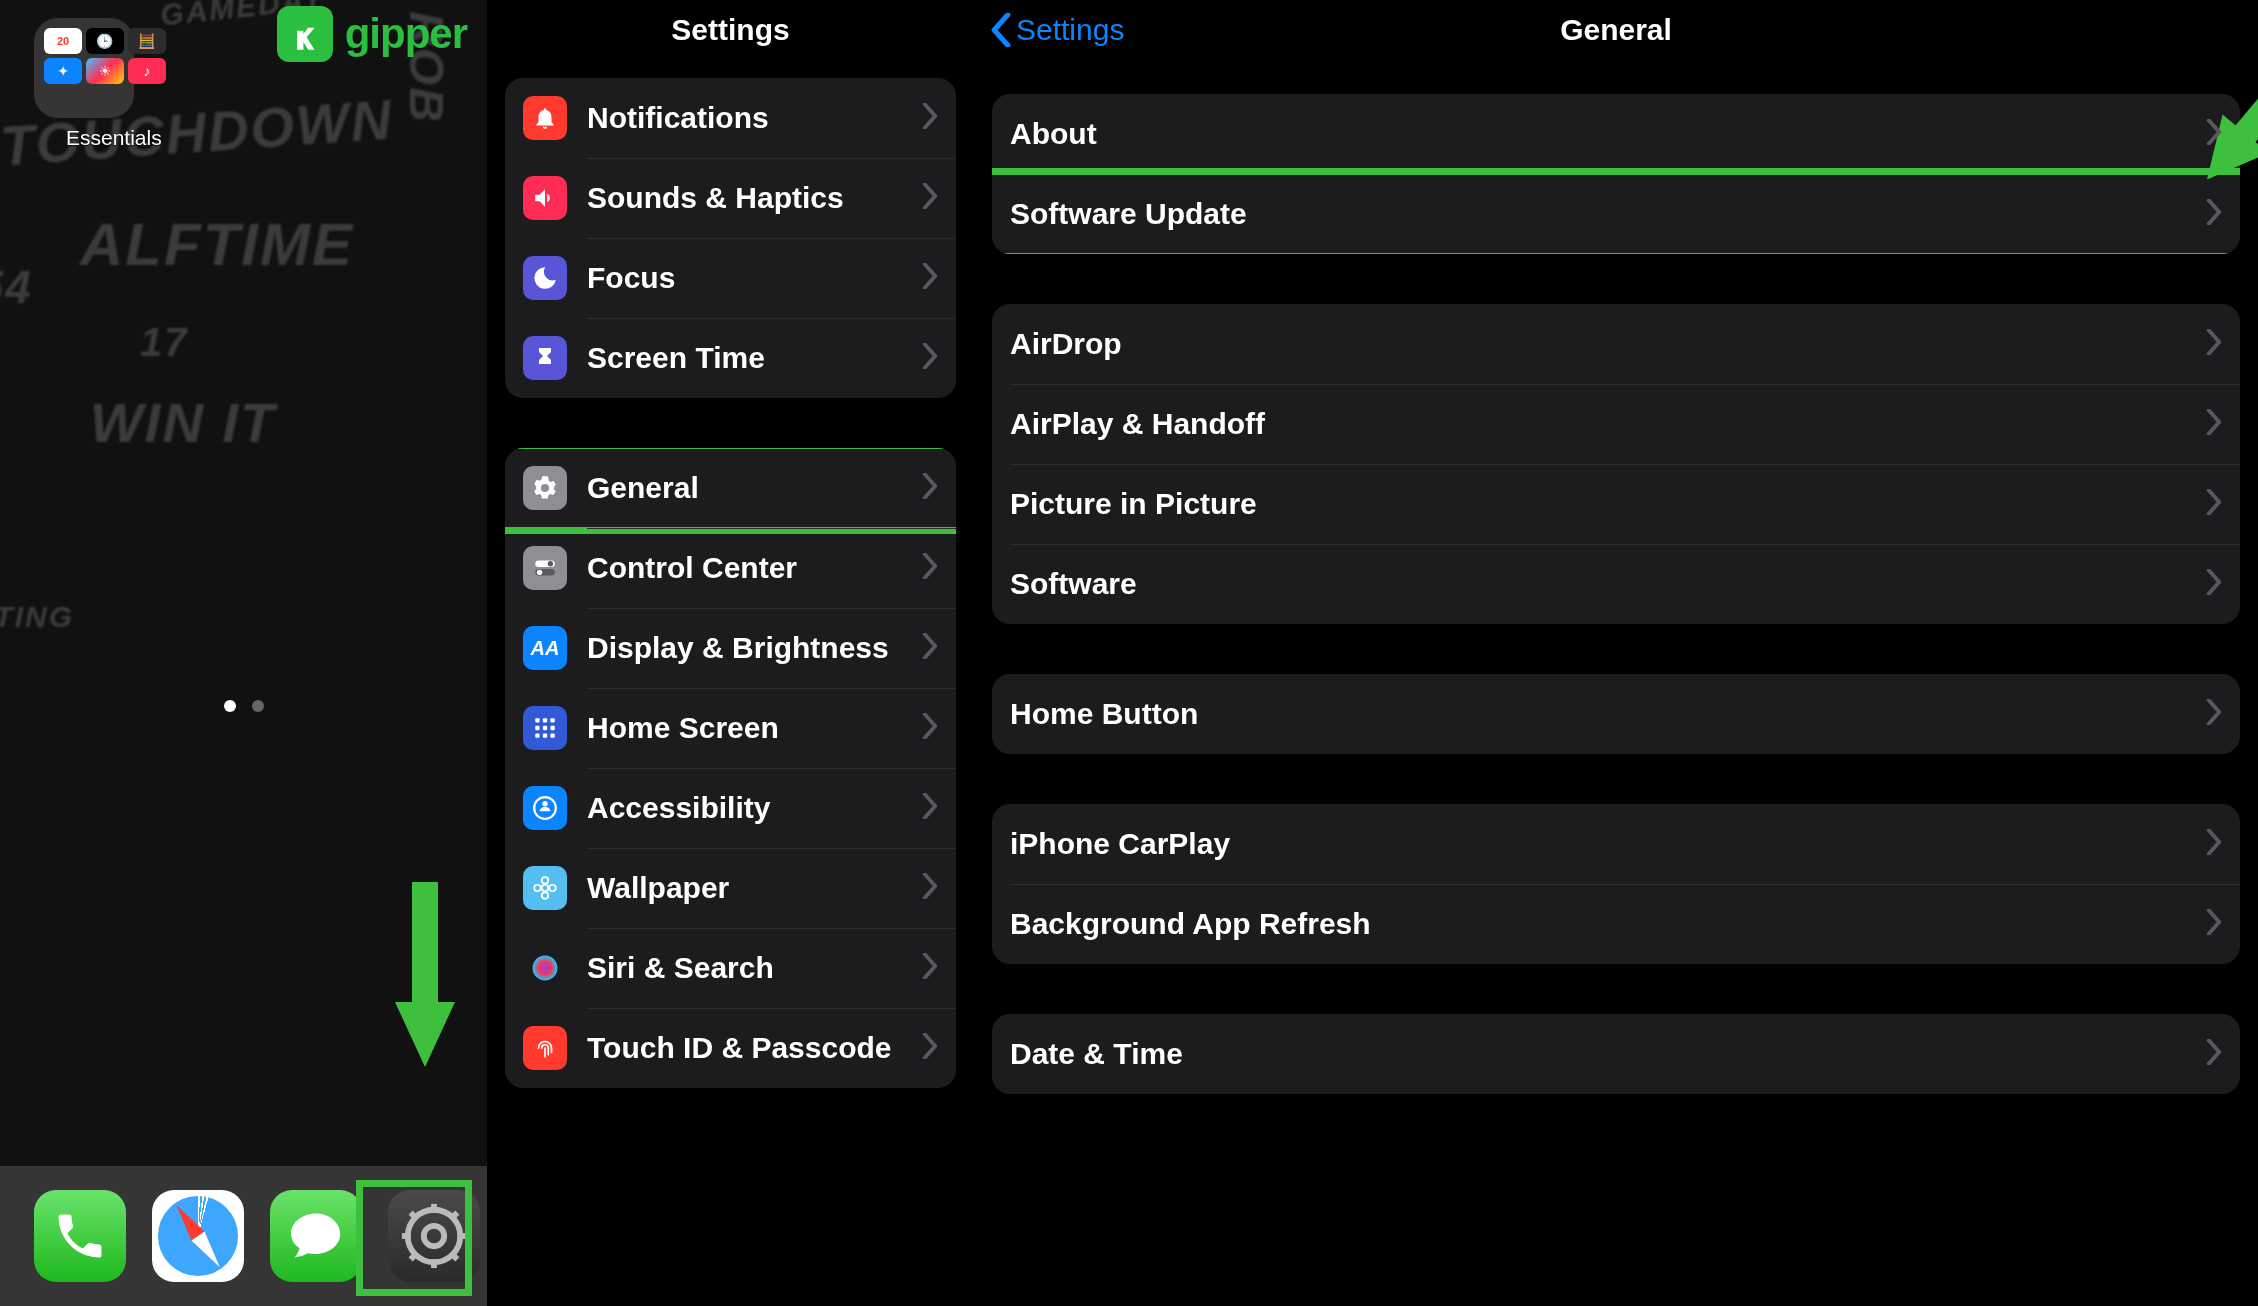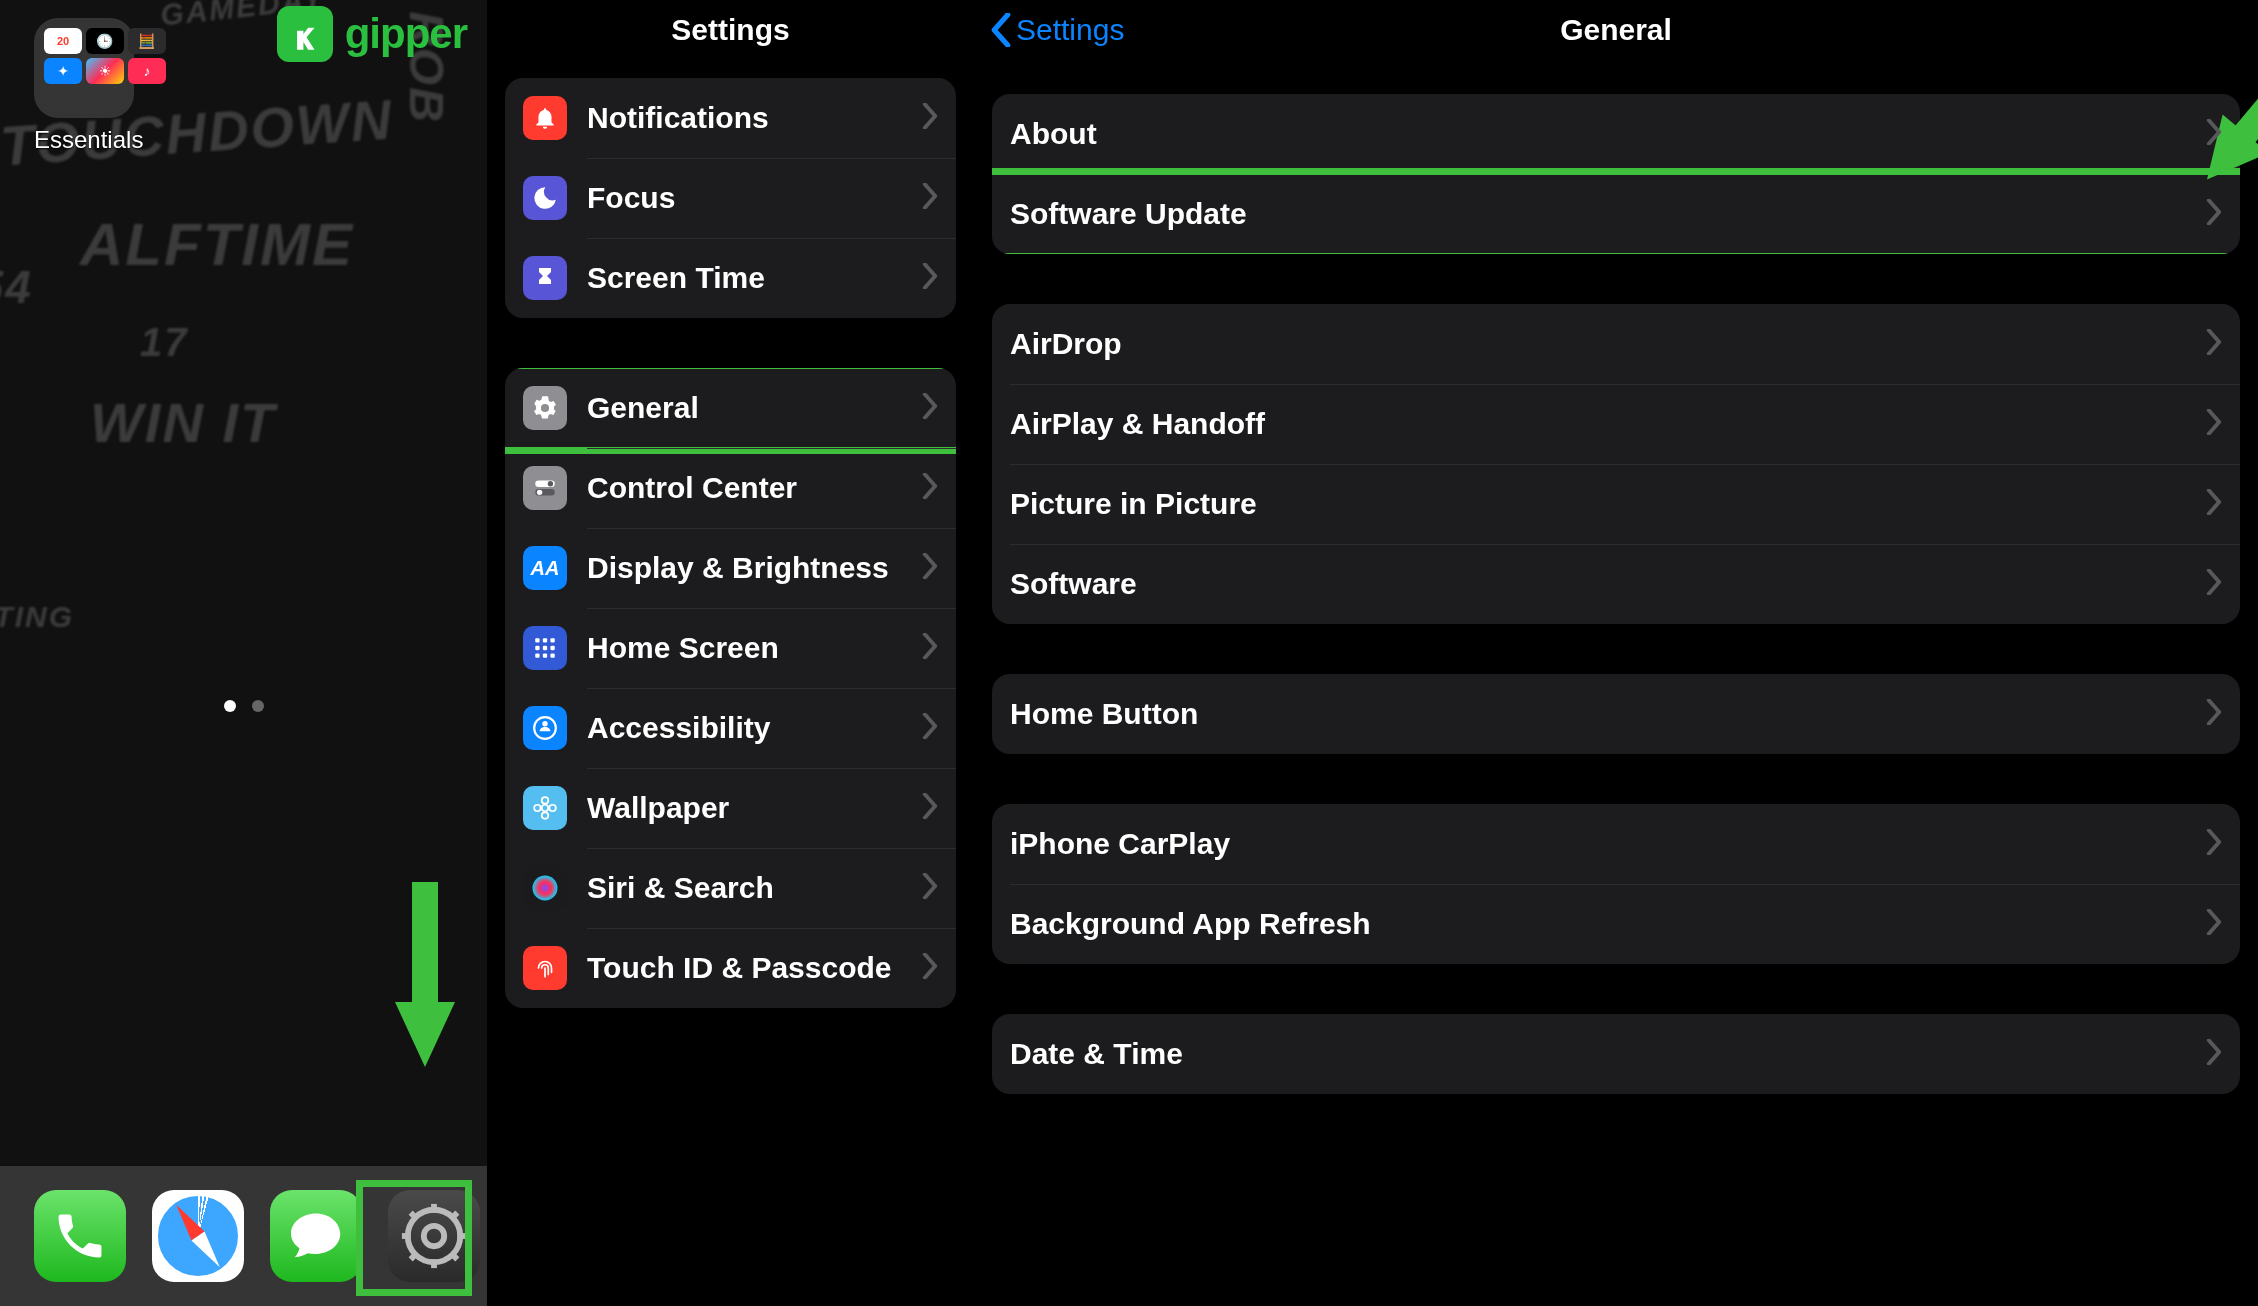--- a/index.html
+++ b/index.html
@@ -14,21 +14,21 @@
   .home-bg .noise{position:absolute;inset:-40px;opacity:.18;filter:blur(1px);}
   .home-bg .noise span{position:absolute;color:#fff;font-weight:900;font-style:italic;letter-spacing:2px;white-space:nowrap;}
 
   .gipper{position:absolute;top:6px;right:20px;display:flex;align-items:center;gap:12px;}
   .gipper-badge{width:56px;height:56px;border-radius:12px;background:#2abf3f;display:flex;align-items:center;justify-content:center;}
   .gipper-text{font-size:42px;font-weight:800;color:#2abf3f;letter-spacing:-1px;}
 
   .folder{position:absolute;top:18px;left:34px;width:100px;text-align:center;}
   .folder-box{width:100px;height:100px;border-radius:24px;background:rgba(120,120,120,.35);backdrop-filter:blur(4px);padding:10px;box-sizing:border-box;display:grid;grid-template-columns:repeat(3,1fr);grid-auto-rows:26px;gap:4px;}
   .mini-icon{width:38px;height:26px;border-radius:6px;display:flex;align-items:center;justify-content:center;font-size:14px;color:#fff;}
-  .folder-label{color:#fff;font-size:24px;margin-top:8px;text-shadow:0 1px 2px #000;}
+  .folder-label{color:#fff;font-size:21px;margin-top:8px;text-shadow:0 1px 2px #000;margin-left:32px;}
 
   .page-dots{position:absolute;left:0;right:0;top:700px;display:flex;justify-content:center;gap:16px;}
   .page-dots span{width:12px;height:12px;border-radius:50%;background:#666;}
   .page-dots span.active{background:#fff;}
 
   .dock{position:absolute;left:0;right:0;bottom:0;height:140px;background:rgba(120,120,120,.35);display:flex;align-items:center;}
   .dock-inner{display:flex;gap:26px;padding-left:34px;}
   .dock-icon{width:92px;height:92px;border-radius:22px;display:flex;align-items:center;justify-content:center;font-size:50px;color:#fff;position:relative;}
   .ic-phone{background:linear-gradient(#6be36b,#1eb81e);}
   .ic-safari{background:#fff;}
@@ -171,20 +171,31 @@
               <svg viewBox="0 0 24 24" width="26" height="26">
                 <path fill="#fff" d="M12 22c1.1 0 2-.9 2-2h-4c0 1.1.9 2 2 2zm6-6V11c0-3.1-2-5.6-5-6.3V4c0-.6-.4-1-1-1s-1 .4-1 1v.7C8 5.4 6 7.9 6 11v5l-2 2v1h16v-1l-2-2z"></path>
               </svg>
             </div>
             <div class="label">Notifications</div>
             <div class="chevron"><svg viewBox="0 0 12 20">
                 <path d="M2 1 L10 10 L2 19" stroke="#59595d" stroke-width="3" fill="none" stroke-linecap="round" stroke-linejoin="round"></path>
               </svg></div>
           </div>
           <div class="row">
+            <div class="icon" style="background:#ff2d55">
+              <svg viewBox="0 0 24 24" width="26" height="26">
+                <path fill="#fff" d="M3 9v6h4l5 5V4L7 9H3zm13.5 3c0-1.8-1-3.3-2.5-4v8c1.5-.7 2.5-2.2 2.5-4z"></path>
+              </svg>
+            </div>
+            <div class="label">Sounds &amp; Haptics</div>
+            <div class="chevron"><svg viewBox="0 0 12 20">
+                <path d="M2 1 L10 10 L2 19" stroke="#59595d" stroke-width="3" fill="none" stroke-linecap="round" stroke-linejoin="round"></path>
+              </svg></div>
+          </div>
+          <div class="row">
             <div class="icon" style="background:#5856d6">
               <svg viewBox="0 0 24 24" width="26" height="26">
                 <path fill="#fff" d="M12.3 2A10 10 0 1 0 22 13.7 8 8 0 0 1 12.3 2z"></path>
               </svg>
             </div>
             <div class="label">Focus</div>
             <div class="chevron"><svg viewBox="0 0 12 20">
                 <path d="M2 1 L10 10 L2 19" stroke="#59595d" stroke-width="3" fill="none" stroke-linecap="round" stroke-linejoin="round"></path>
               </svg></div>
           </div>

